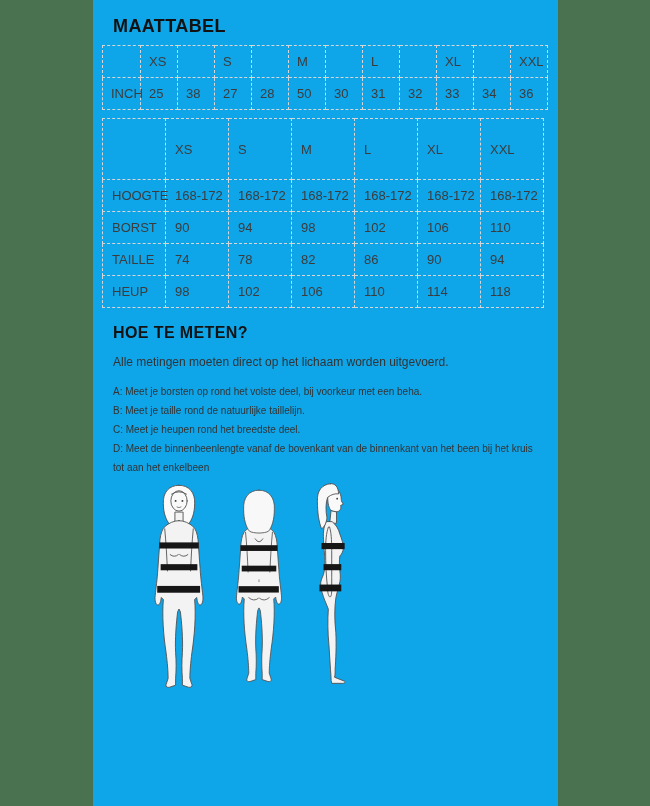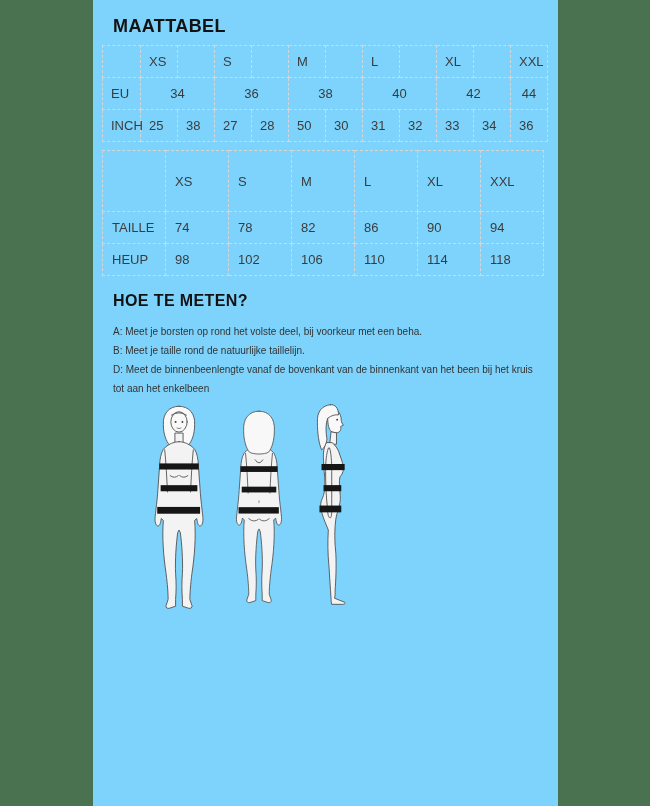--- a/index.html
+++ b/index.html
@@ -9,21 +9,21 @@
     width: 650px;
     height: 806px;
     background: #4a7150;
     font-family: "Liberation Sans", sans-serif;
     overflow: hidden;
   }
   .content {
     position: absolute;
     left: 93px; top: 0;
     width: 465px; height: 806px;
-    background: #7dd3fc;
+    background: #0ea5e9;
     overflow: hidden;
   }
   h2.section-title {
     font-size: 18px;
     line-height: 21px;
     font-weight: 700;
     letter-spacing: .4px;
     color: #121212;
     margin-left: 20px;
   }
@@ -92,29 +92,20 @@
           <td></td>
           <td>S</td>
           <td></td>
           <td>M</td>
           <td></td>
           <td>L</td>
           <td></td>
           <td>XL</td>
           <td></td>
           <td>XXL</td>
-        </tr>
-        <tr>
-          <td>EU</td>
-          <td class="ctr" colspan="2">34</td>
-          <td class="ctr" colspan="2">36</td>
-          <td class="ctr" colspan="2">38</td>
-          <td class="ctr" colspan="2">40</td>
-          <td class="ctr" colspan="2">42</td>
-          <td class="ctr">44</td>
         </tr>
         <tr>
           <td>INCH</td>
           <td>25</td>
           <td>38</td>
           <td>27</td>
           <td>28</td>
           <td>50</td>
           <td>30</td>
           <td>31</td>
@@ -136,20 +127,38 @@
         <tr class="hdr">
           <td></td>
           <td>XS</td>
           <td>S</td>
           <td>M</td>
           <td>L</td>
           <td>XL</td>
           <td>XXL</td>
         </tr>
         <tr>
+          <td>HOOGTE</td>
+          <td>168-172</td>
+          <td>168-172</td>
+          <td>168-172</td>
+          <td>168-172</td>
+          <td>168-172</td>
+          <td>168-172</td>
+        </tr>
+        <tr>
+          <td>BORST</td>
+          <td>90</td>
+          <td>94</td>
+          <td>98</td>
+          <td>102</td>
+          <td>106</td>
+          <td>110</td>
+        </tr>
+        <tr>
           <td>TAILLE</td>
           <td>74</td>
           <td>78</td>
           <td>82</td>
           <td>86</td>
           <td>90</td>
           <td>94</td>
         </tr>
         <tr>
           <td>HEUP</td>
@@ -158,24 +167,26 @@
           <td>106</td>
           <td>110</td>
           <td>114</td>
           <td>118</td>
         </tr>
       </tbody>
     </table>
 
     <h2 class="section-title" id="howto-title">HOE TE METEN?</h2>
 
+    <p class="intro">Alle metingen moeten direct op het lichaam worden uitgevoerd.</p>
 
     <div class="instructions">
       <div>A: Meet je borsten op rond het volste deel, bij voorkeur met een beha.</div>
       <div>B: Meet je taille rond de natuurlijke taillelijn.</div>
+      <div>C: Meet je heupen rond het breedste deel.</div>
       <div>D: Meet de binnenbeenlengte vanaf de bovenkant van de binnenkant van het been bij het kruis tot aan het enkelbeen</div>
     </div>
 
     <div class="figures">
 
       <svg width="68" height="218" viewBox="0 0 100 320">
         <g stroke="#4f4f4f" stroke-width="1.3" fill="#f3f3f3" stroke-linejoin="round" stroke-linecap="round">
           <path fill="#fafafa" d="M50,6 C35,6 26,17 27,33 C27,47 31,57 36,63 L64,63 C69,57 73,47 73,33 C74,17 65,6 50,6 Z"></path>
           <path d="M44,46 L44,62 C44,66 56,66 56,62 L56,46 Z"></path>
           <path d="M50,58 C42,58 35,62 30,66 C25,70 23,78 22,86 C21,100 20,114 19,128 C18,144 16,158 15,168 C14,176 16,182 19,182 C22,182 23,177 24,171 L27,174 C25,197 27,226 31,252 C33,268 34,280 34,290 L31,299 C30,302 33,304 36,303 L45,300 L45,290 C46,278 46,264 45,252 C44,232 46,208 48,192 L50,188 L52,192 C54,208 56,232 55,252 C54,264 54,278 55,290 L55,300 L64,303 C67,304 70,302 69,299 L66,290 C66,280 67,268 69,252 C73,226 75,197 73,174 L76,171 C77,177 78,182 81,182 C84,182 86,176 85,168 C84,158 82,144 81,128 C80,114 79,100 78,86 C77,78 75,70 70,66 C65,62 58,58 50,58 Z"></path>

